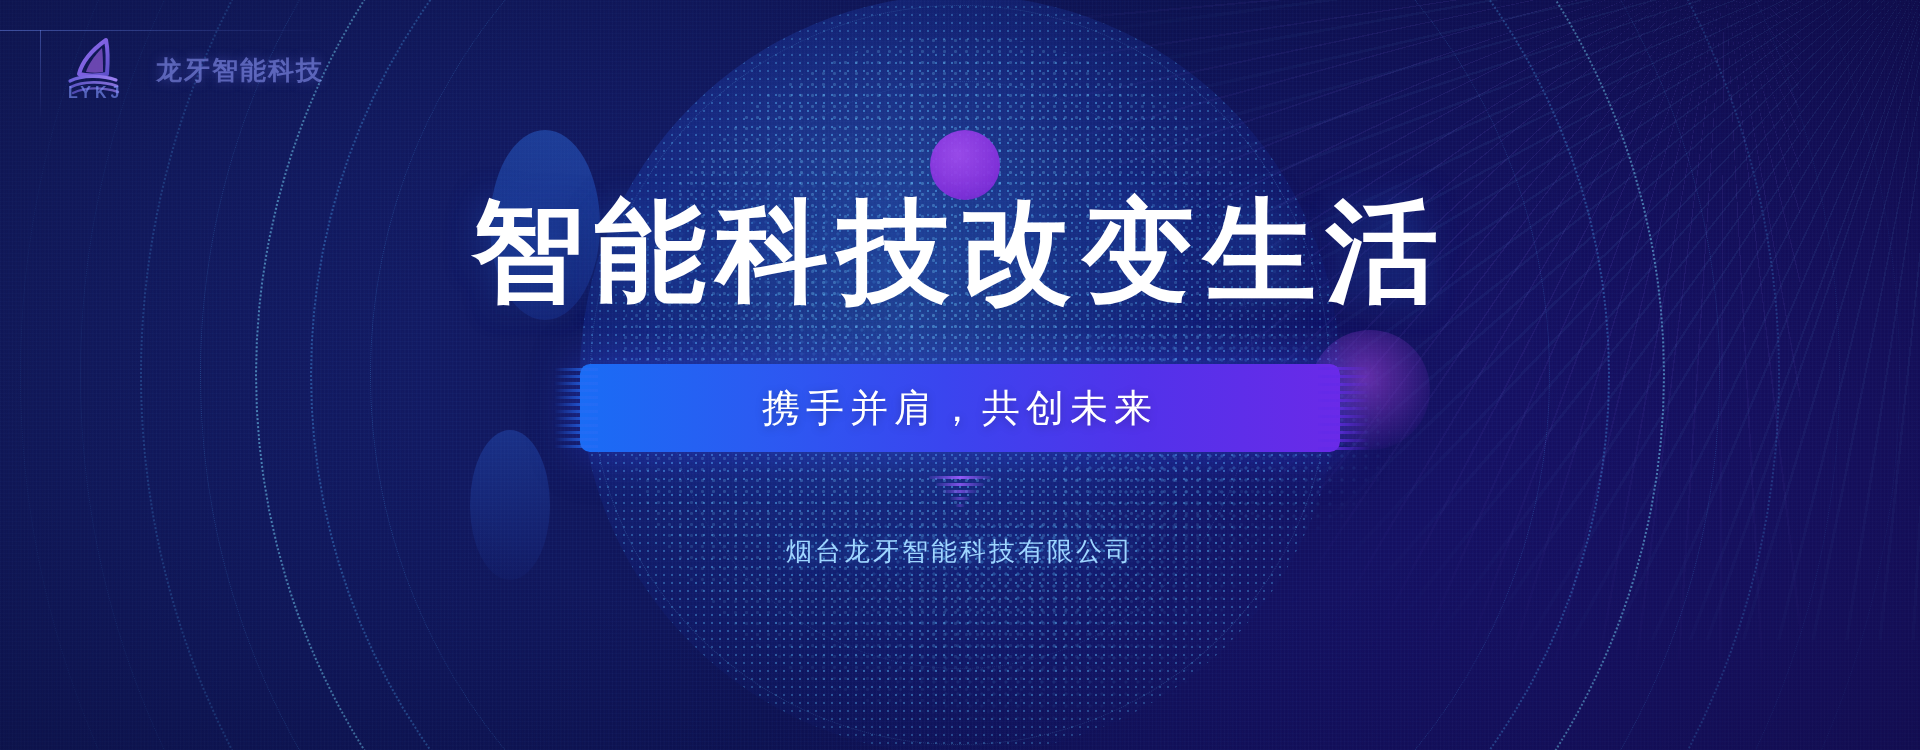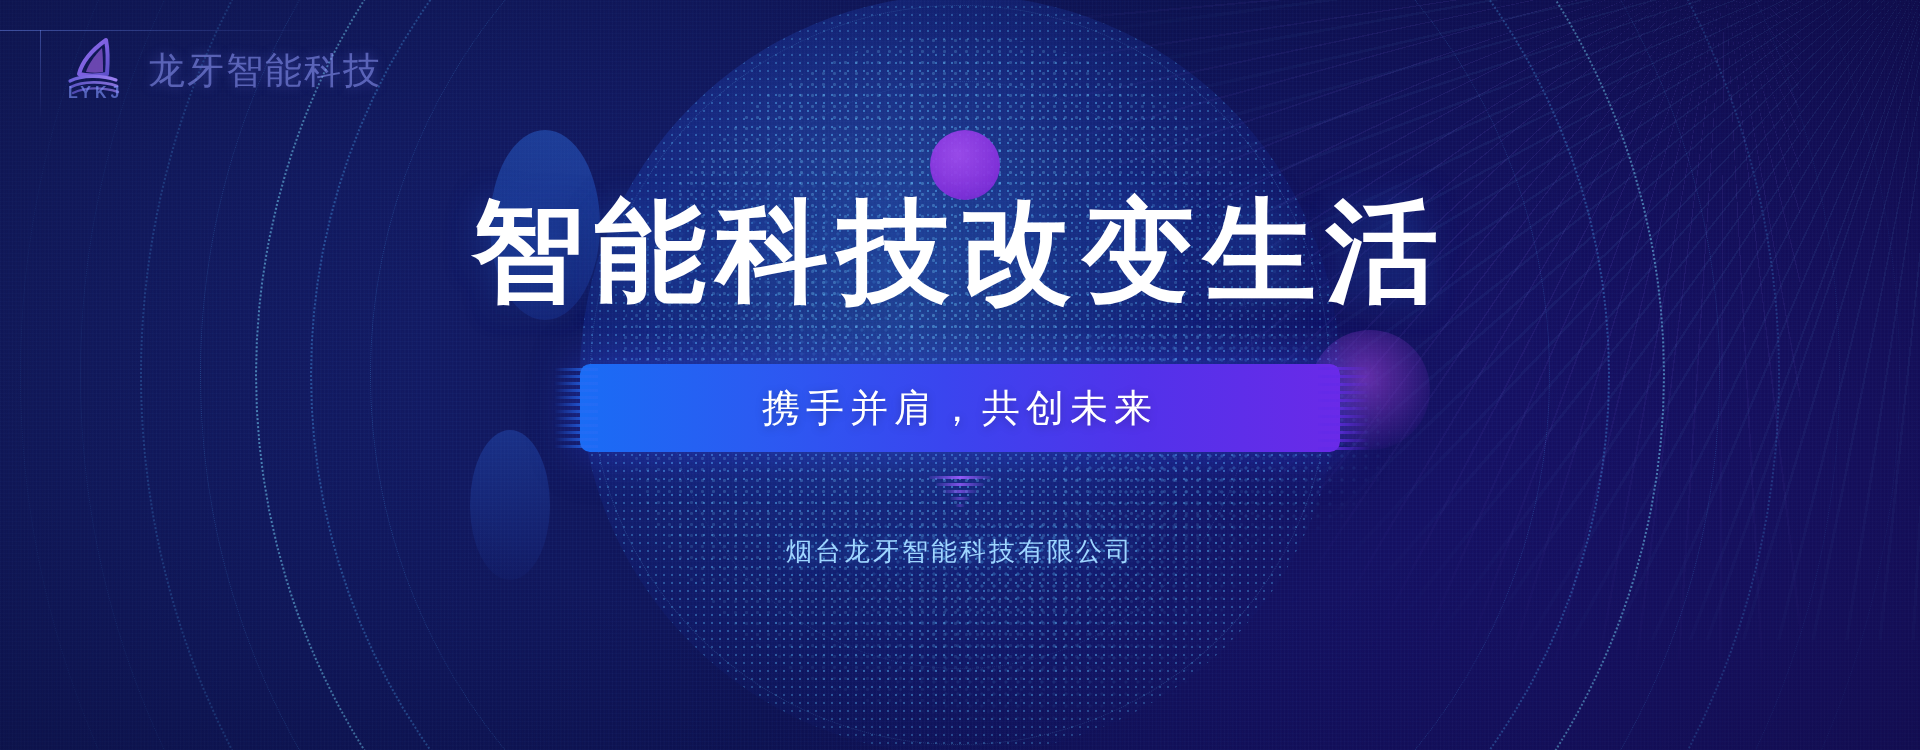--- a/index.html
+++ b/index.html
@@ -106,24 +106,25 @@
   
   .logo {
     position:absolute; left:62px; top:34px;
     display:flex; align-items:center; gap:14px; z-index:30;
   }
   .logo-mark { position:relative; width:72px; height:72px; }
   .logo-word {
     display:flex; flex-direction:column; justify-content:center;
   }
   .logo-cn {
-    font-size:37px; letter-spacing:2px; font-weight:400;
+    font-size:26px; letter-spacing:2px; font-weight:700;
     color:rgba(150,160,255,0.52);
     text-shadow:0 0 12px rgba(110,120,240,0.35);
     line-height:1;
+    margin-left:8px;
   }
   .logo-sub {
     position:absolute; left:6px; top:50px;
     font-size:16px; letter-spacing:4px; font-weight:700;
     color:rgba(130,150,255,0.60);
   }
 
   .hdr-rule {
     position:absolute; left:0; top:30px; width:330px; height:1px;
     background:linear-gradient(90deg, rgba(120,150,255,0.45), rgba(120,150,255,0.0));

